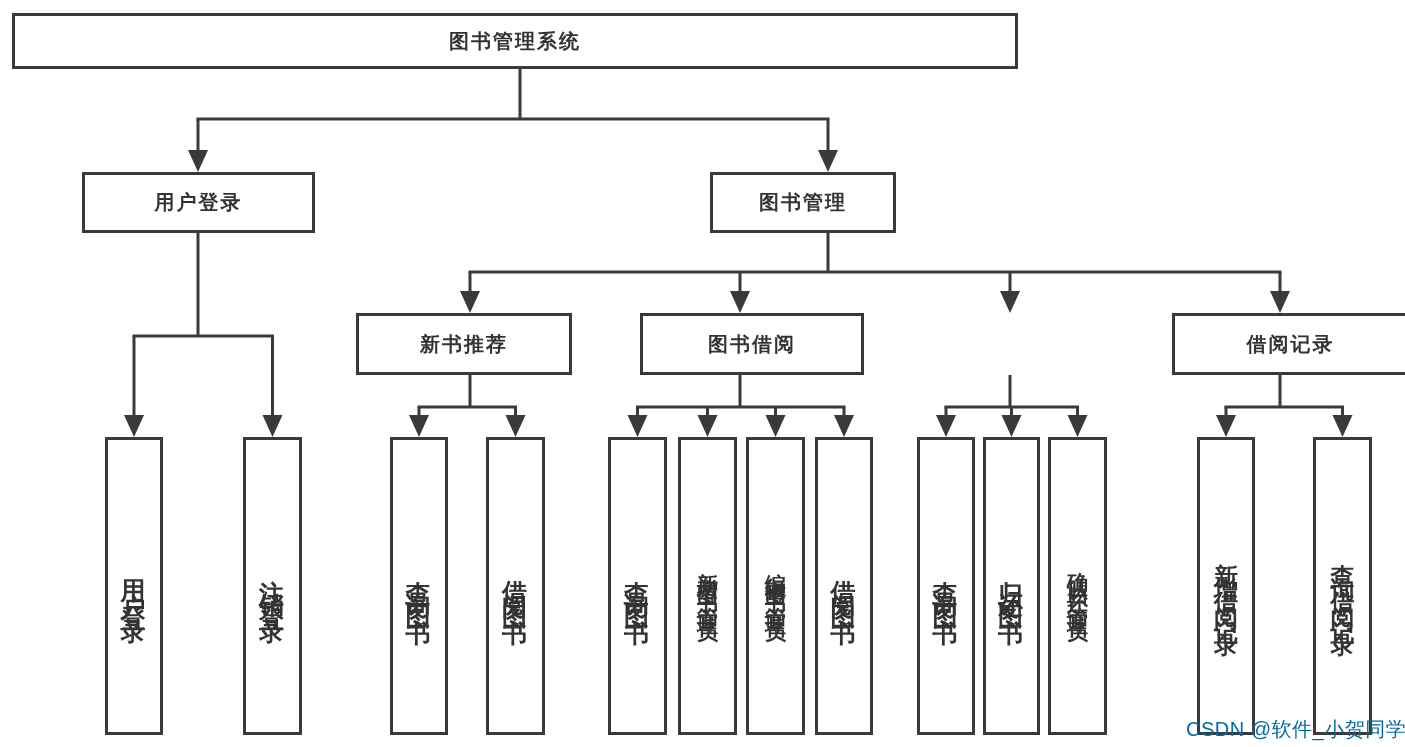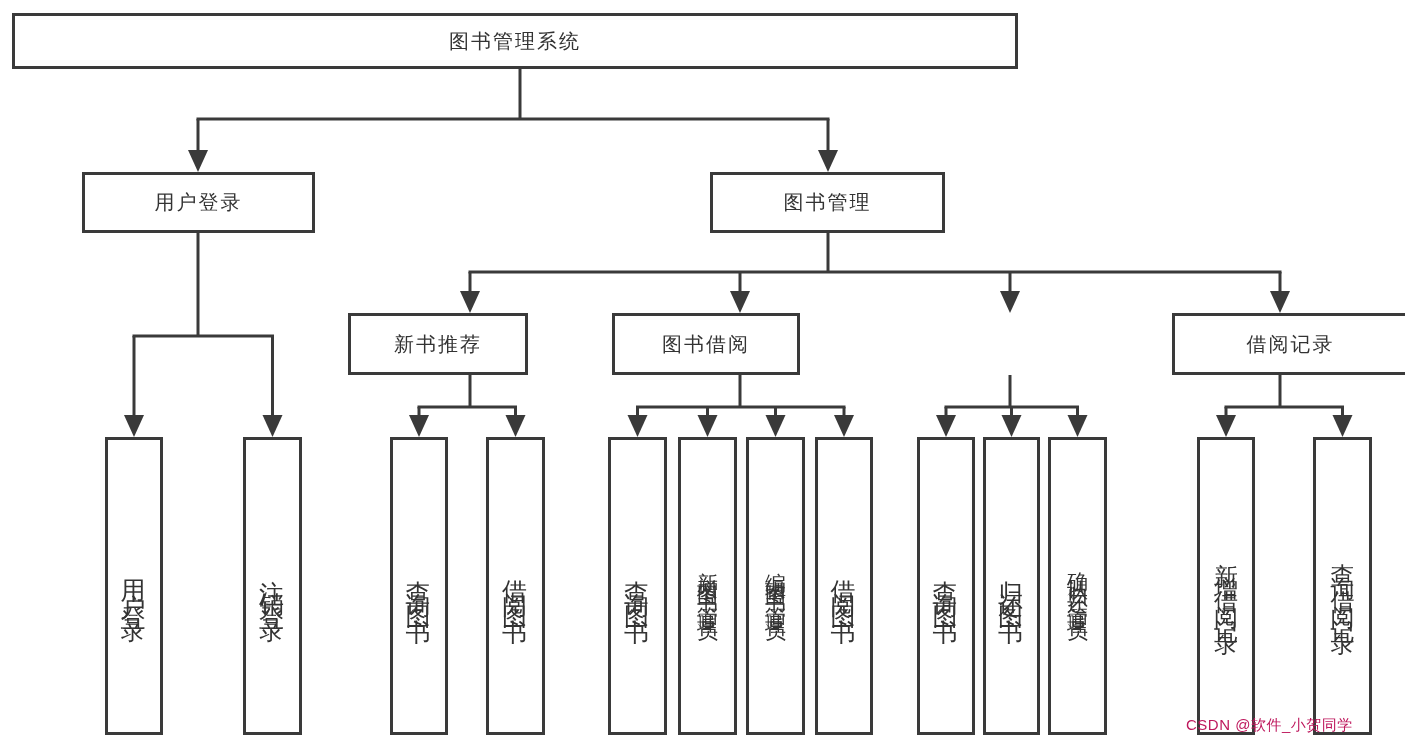--- a/index.html
+++ b/index.html
@@ -32,43 +32,44 @@
   .node {
     position: absolute;
     box-sizing: border-box;
     background: #ffffff;
     border: 3px solid #3a3a3a;
     display: flex;
     align-items: center;
     justify-content: center;
     z-index: 2;
     color: #333333;
+    font-weight: bold;
   }
   .hnode span {
     font-size: 20px;
     letter-spacing: 2px;
     white-space: nowrap;
     color: #333333;
   }
   .vnode span {
     writing-mode: vertical-rl;
     text-orientation: mixed;
     white-space: nowrap;
     color: #333333;
   }
   .v4 span { font-size: 25px; letter-spacing: 13px; }
   .v6 span { font-size: 24px; letter-spacing: 14px; }
   .v9 span { font-size: 21px; letter-spacing: 7px; }
   #watermark {
     position: absolute;
     left: 1186px;
     top: 716px;
-    font-size: 15px;
+    font-size: 20px;
     letter-spacing: 0.5px;
-    color: #be185d;
+    color: #0369a1;
     z-index: 5;
     white-space: nowrap;
   }
 </style>
 </head>
 <body>
 
 <div id="canvas">
 
   <svg id="connector-layer" viewBox="0 0 1405 747">
@@ -147,28 +148,28 @@
     </g>
   </svg>
 
   <div class="node hnode" style="left:12px;top:13px;width:1006px;height:56px">
     <span>图书管理系统</span>
   </div>
 
   <div class="node hnode" style="left:82px;top:172px;width:233px;height:61px">
     <span>用户登录</span>
   </div>
-  <div class="node hnode" style="left:710px;top:172px;width:235px;height:61px">
+  <div class="node hnode" style="left:710px;top:172px;width:186px;height:61px">
     <span>图书管理</span>
   </div>
 
-  <div class="node hnode" style="left:348px;top:313px;width:180px;height:62px">
+  <div class="node hnode" style="left:356px;top:313px;width:216px;height:62px">
     <span>新书推荐</span>
   </div>
-  <div class="node hnode" style="left:612px;top:313px;width:188px;height:62px">
+  <div class="node hnode" style="left:640px;top:313px;width:224px;height:62px">
     <span>图书借阅</span>
   </div>
   <div class="node hnode" style="left:1172px;top:313px;width:237px;height:62px">
     <span>借阅记录</span>
   </div>
 
   <div class="node vnode v4" style="left:105px;top:437px;width:58px;height:298px">
     <span>用户登录</span>
   </div>
   <div class="node vnode v4" style="left:243px;top:437px;width:59px;height:298px">

